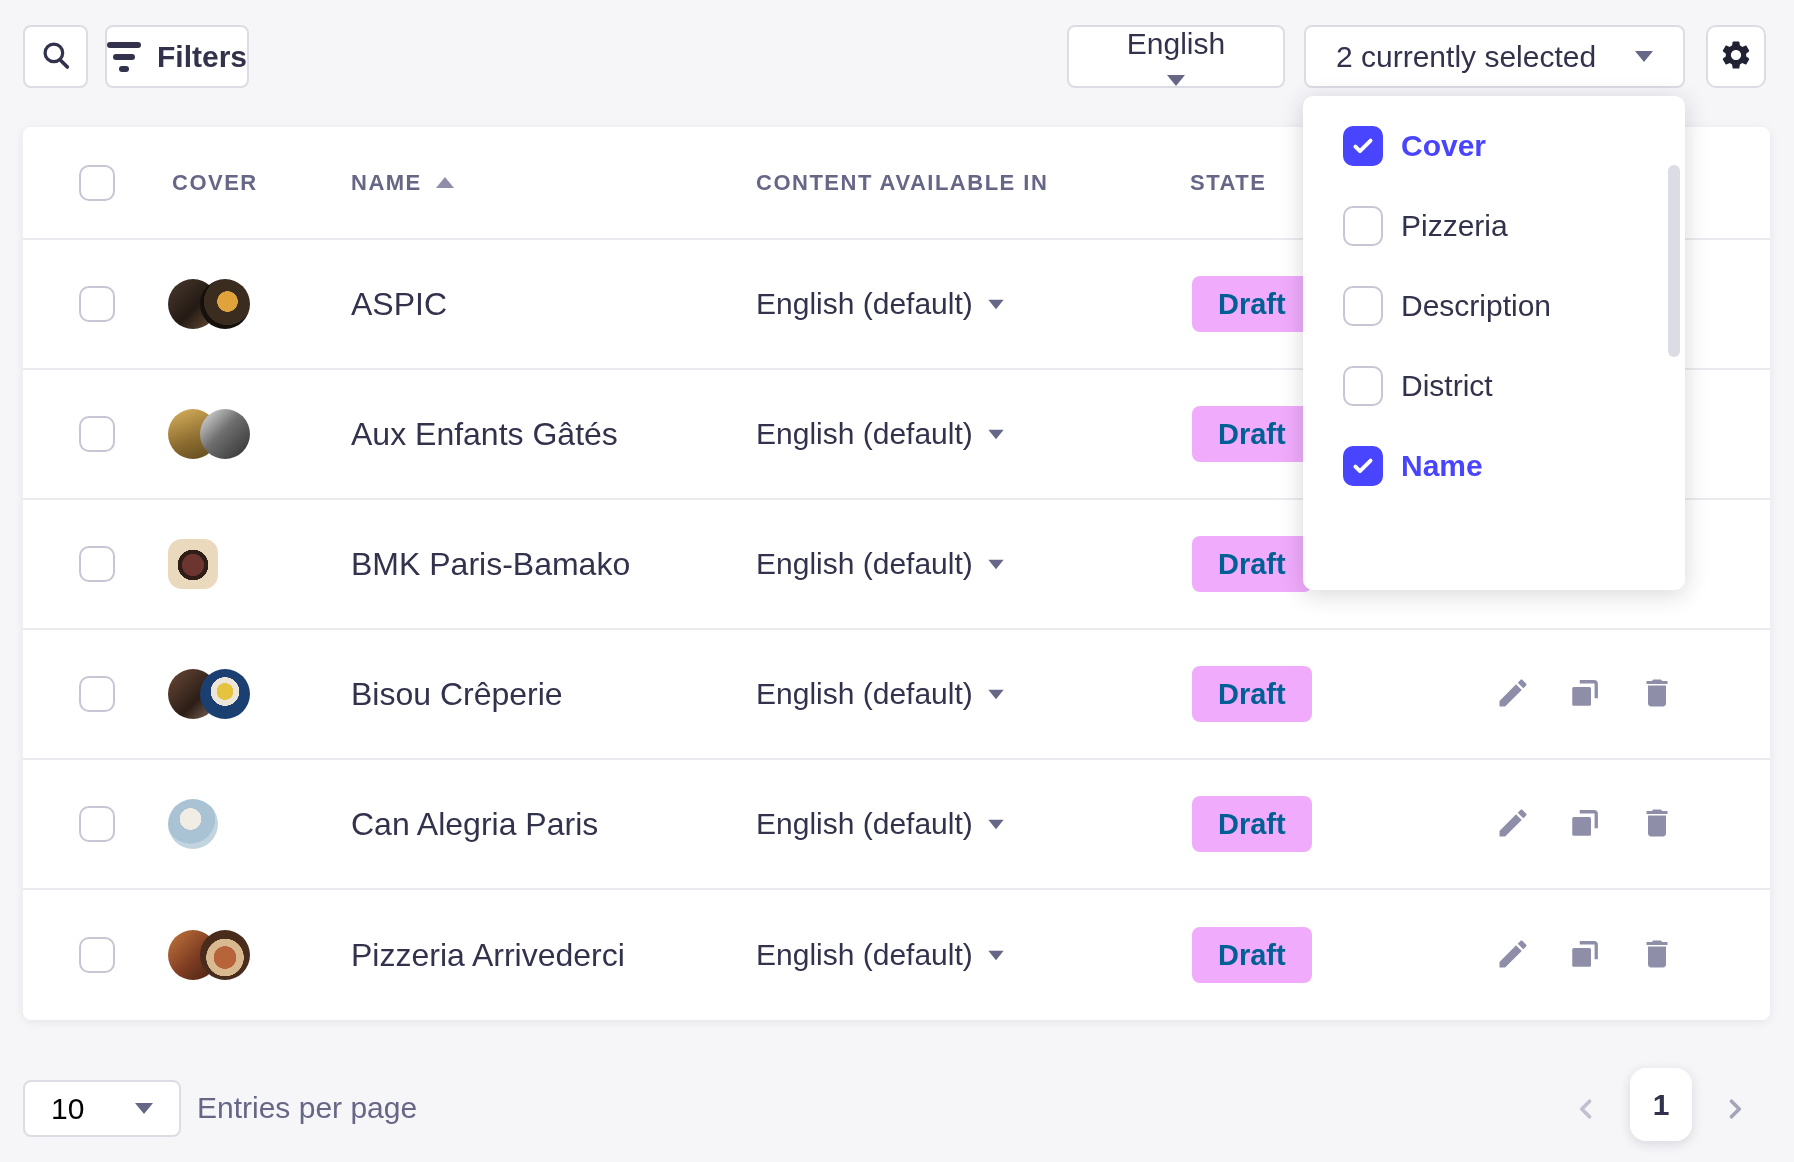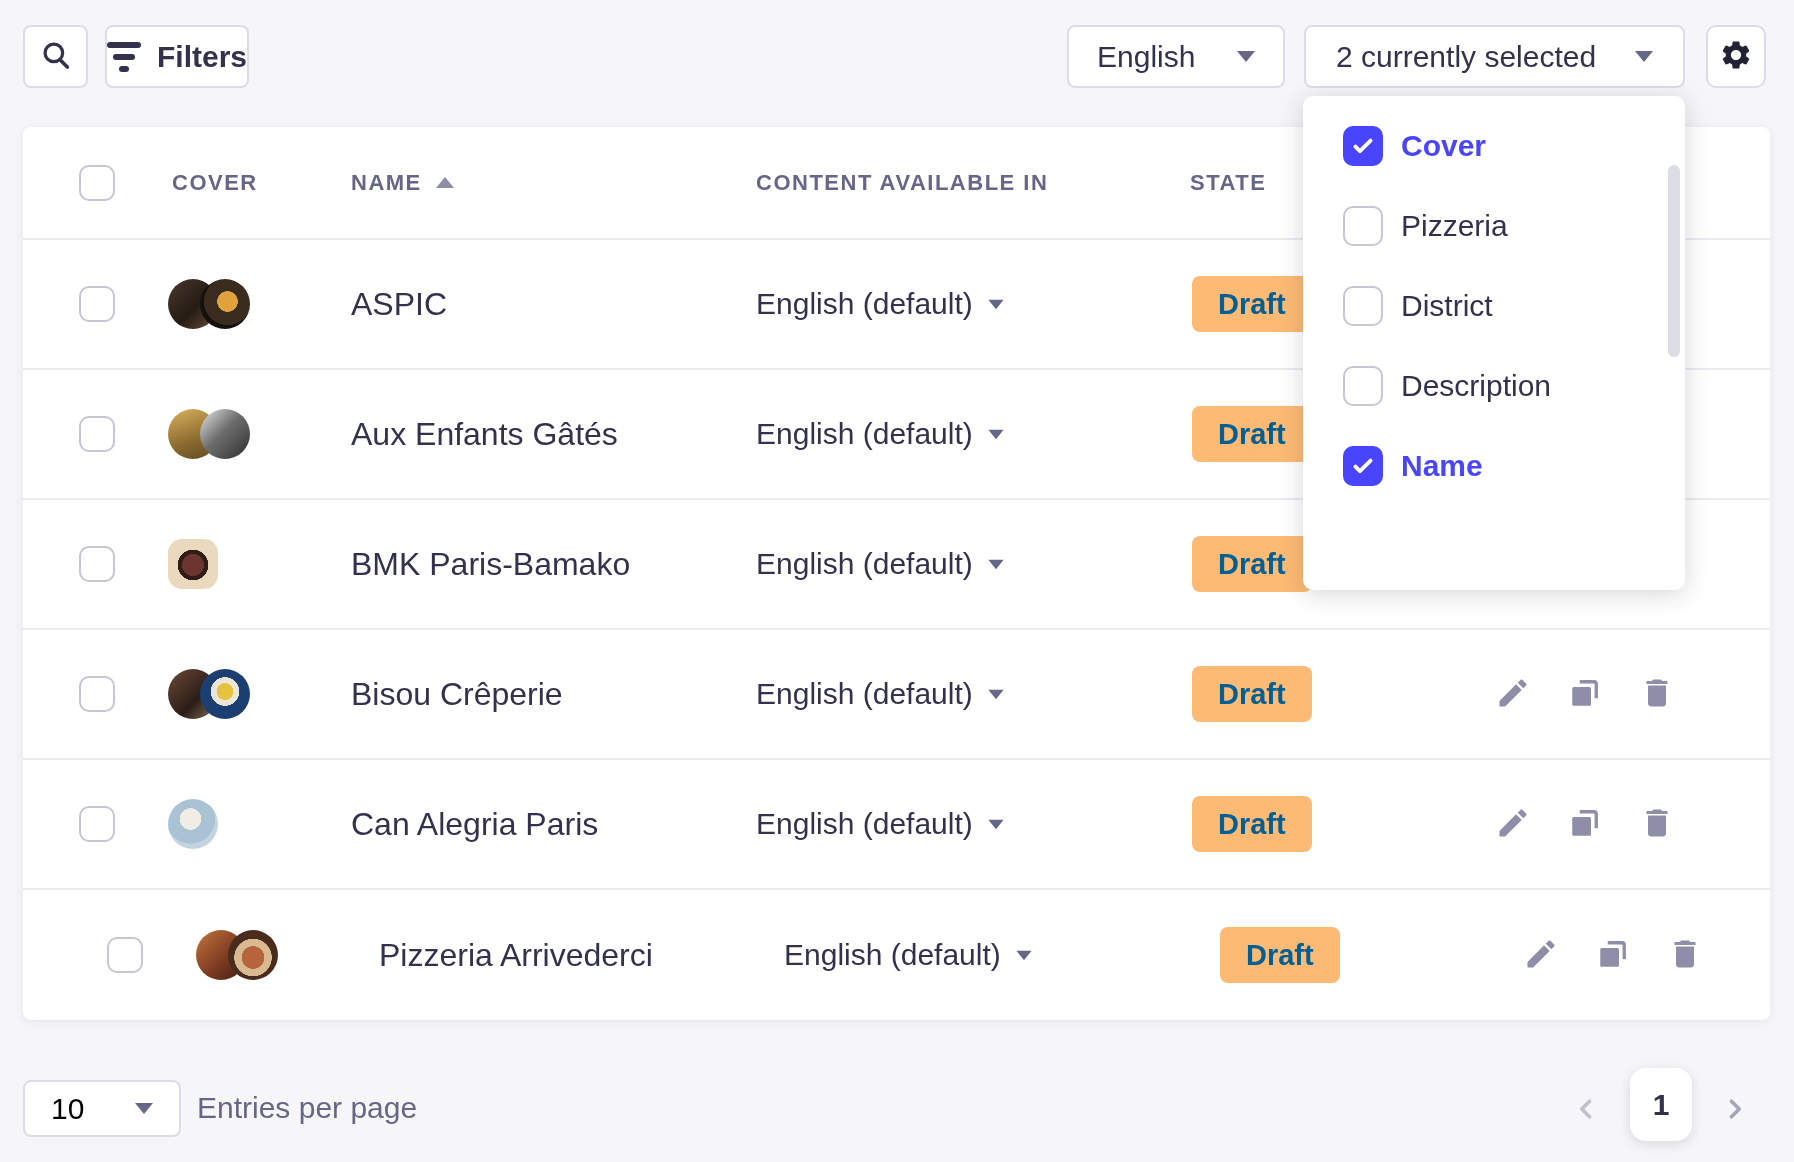--- a/index.html
+++ b/index.html
@@ -19,21 +19,21 @@
     background:#fff;
     border:2px solid #dcdce4;
     border-radius:8px;
     display:flex; align-items:center;
     cursor:pointer;
   }
   .search-btn { left:23px; width:65px; justify-content:center; }
   .filters-btn { left:105px; width:144px; justify-content:center; gap:16px;
     font-size:30px; font-weight:700; color:#32324d; }
   .locale-select { left:1067px; width:218px; padding:0 28px; justify-content:space-between;
-    font-size:30px; color:#32324d; }
+    font-size:30px; color:#32324d;flex-direction:column; }
   .columns-select { left:1304px; width:381px; padding:0 30px; justify-content:space-between;
     font-size:30px; color:#32324d; }
   .gear-btn { left:1706px; width:60px; justify-content:center; border-radius:10px; }
 
   .caret-down {
     width:0; height:0;
     border-left:9px solid transparent;
     border-right:9px solid transparent;
     border-top:11px solid #666687;
   }
@@ -64,21 +64,21 @@
   .th-locale{ left:733px; }
   .th-state { left:1167px; }
   .sort-asc {
     width:0; height:0;
     border-left:9px solid transparent;
     border-right:9px solid transparent;
     border-bottom:11px solid #8e8ea9;
   }
 
   .trow { position:relative; height:130px; border-bottom:2px solid #eaeaef; }
-  .trow:last-child { border-bottom:none;margin-left:28px; }
+  .trow:last-child { border-bottom:none; }
 
   .cb {
     width:36px; height:36px;
     border:2px solid #c6c6d4; border-radius:10px;
     background:#fff;
     display:flex; align-items:center; justify-content:center;
     cursor:pointer;
   }
   .cb svg { display:none; }
   .row-cb, .head-cb { position:absolute; left:56px; top:50%; transform:translateY(-50%); }
@@ -93,21 +93,21 @@
     font-size:32px; font-weight:500; color:#32324d; white-space:nowrap; }
 
   .row-locale { position:absolute; left:733px; top:50%; transform:translateY(-50%);
     display:flex; align-items:center; gap:14px; cursor:pointer; }
   .row-locale-value { font-size:30px; color:#32324d; white-space:nowrap; }
   .row-locale .caret-down { transform:scale(0.85); }
 
   .badge {
     position:absolute; left:1169px; top:50%; transform:translateY(-50%);
     height:56px; padding:7px 26px;
-    background:#fdba74; border-radius:8px;
+    background:#f0abfc; border-radius:8px;
     display:flex; align-items:center;
     font-size:29px; font-weight:700; color:#006096;
   }
 
   .action-btn { position:absolute; top:50%; transform:translateY(-50%);
     width:44px; height:44px; display:flex; align-items:center; justify-content:center;
     cursor:pointer; background:none; border:none; }
   .act-edit { left:1468px; } .act-dup { left:1540px; } .act-del { left:1612px; }
 
   
@@ -451,28 +451,28 @@
     <span class="cb">
       
     </span>
     <span class="dd-label">Pizzeria</span>
   </div>
 
   <div class="dd-item">
     <span class="cb">
       
     </span>
-    <span class="dd-label">District</span>
+    <span class="dd-label">Description</span>
   </div>
 
   <div class="dd-item">
     <span class="cb">
       
     </span>
-    <span class="dd-label">Description</span>
+    <span class="dd-label">District</span>
   </div>
 
 
   <div class="dd-item checked">
     <span class="cb">
       <svg width="26" height="26" viewBox="0 0 24 24">
             <path d="M5 12.5l4.2 4.2L19 7" fill="none" stroke="#fff" stroke-width="3.6" stroke-linecap="round" stroke-linejoin="round"></path>
           </svg>
     </span>
     <span class="dd-label">Name</span>

